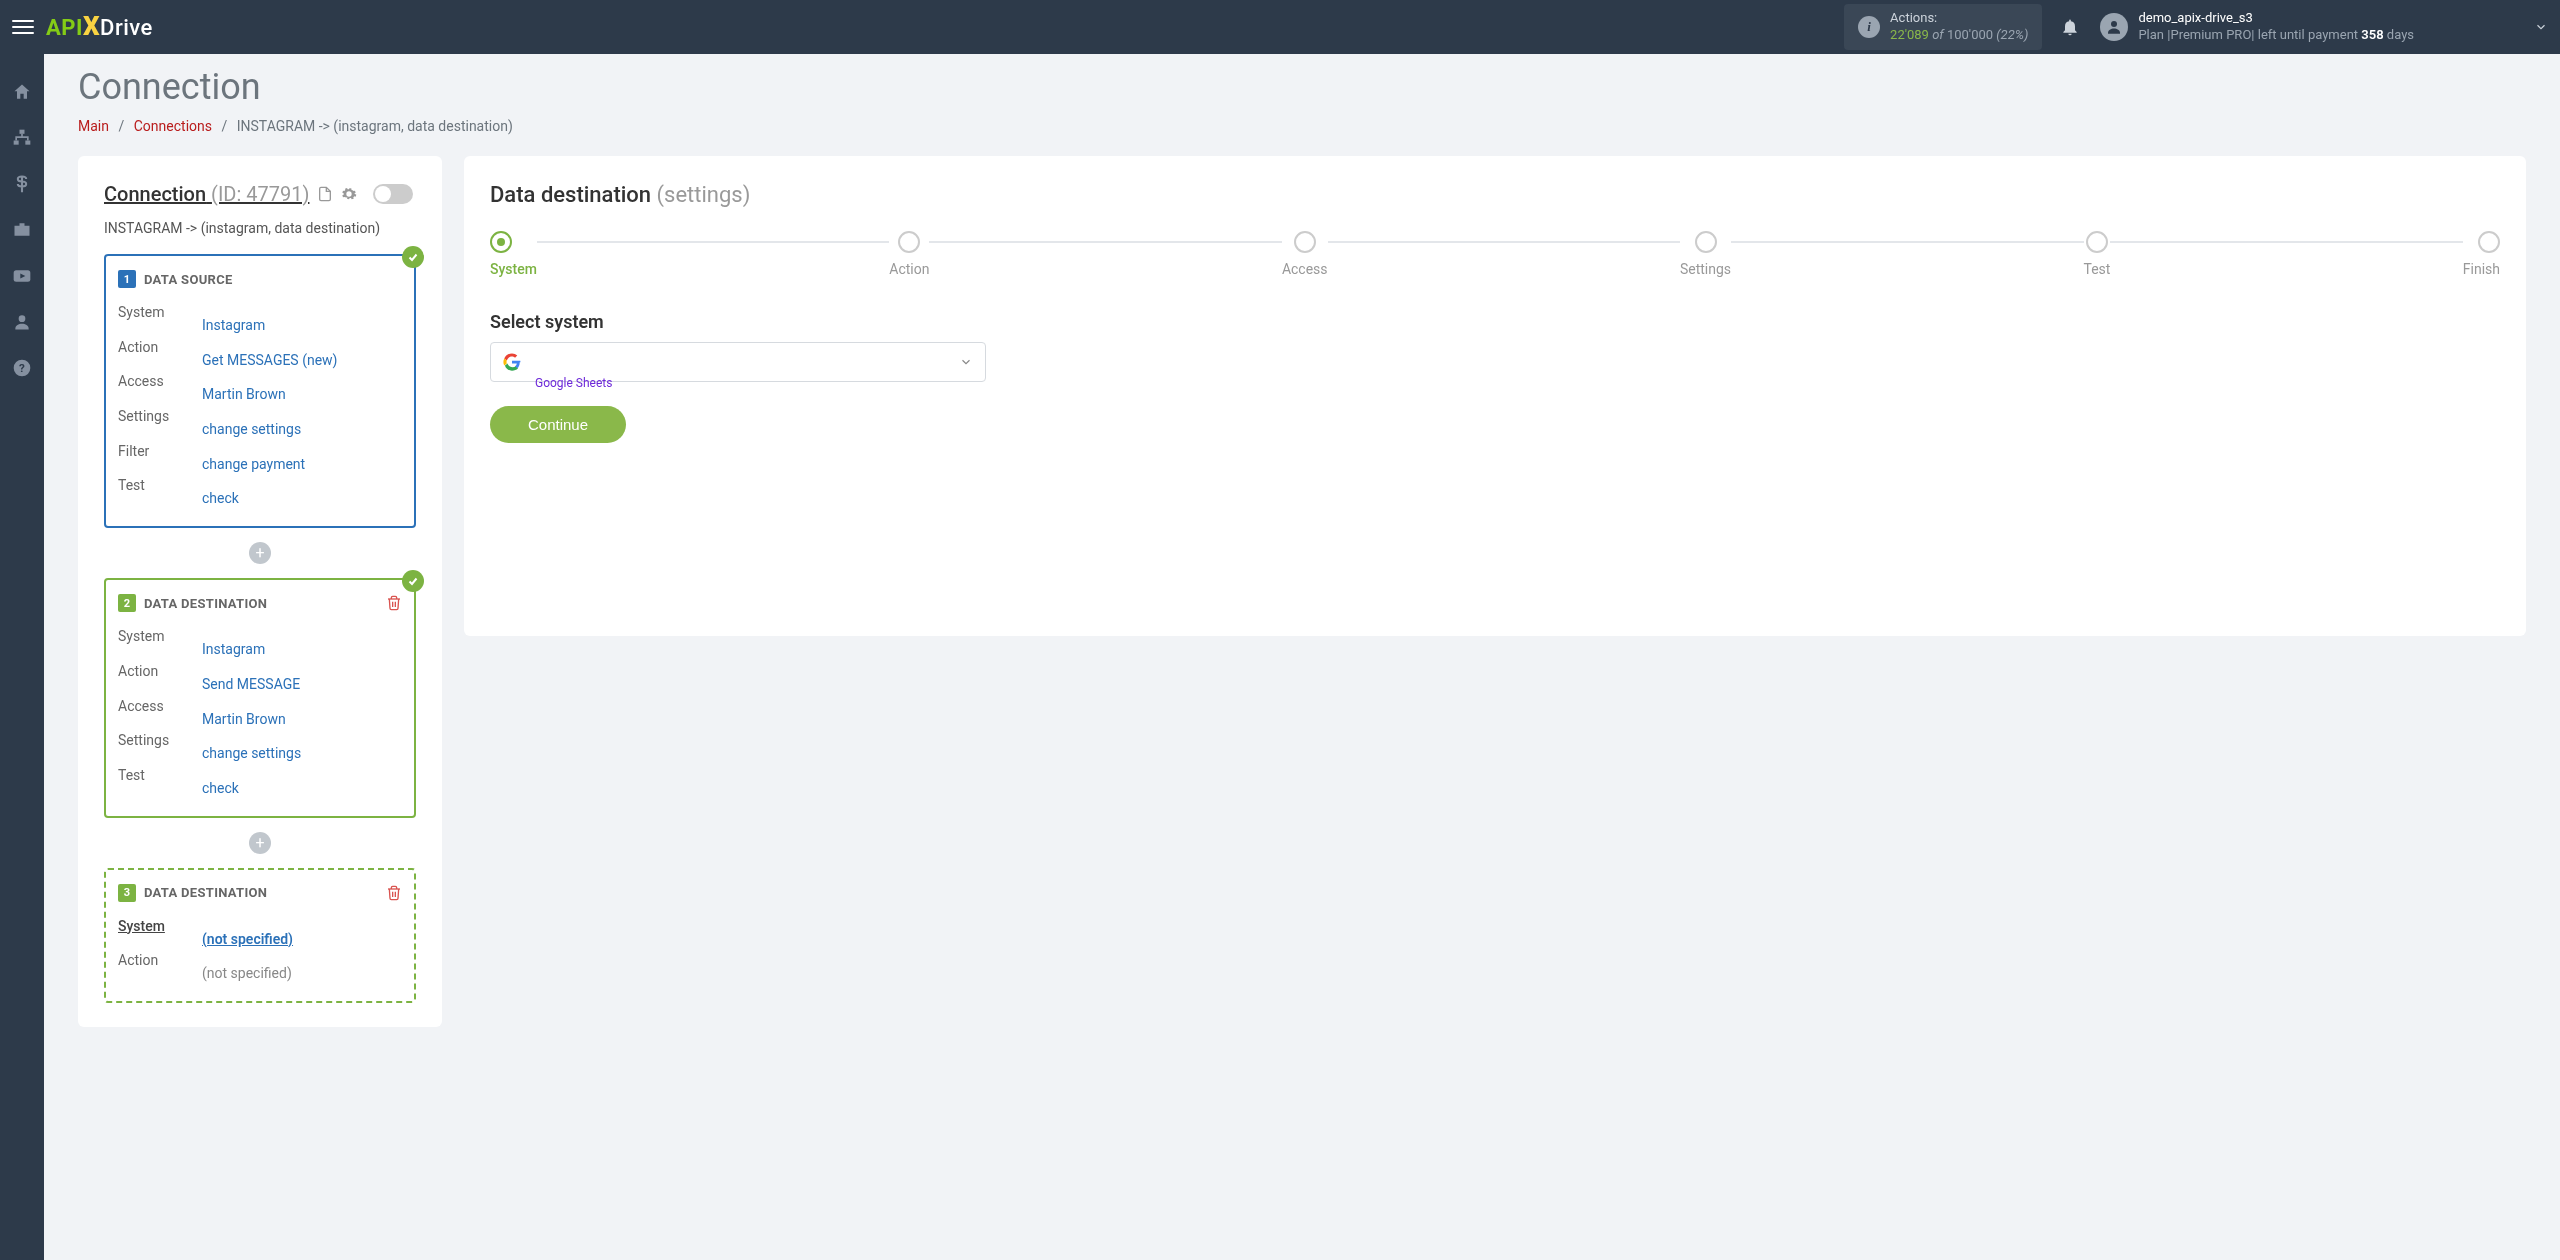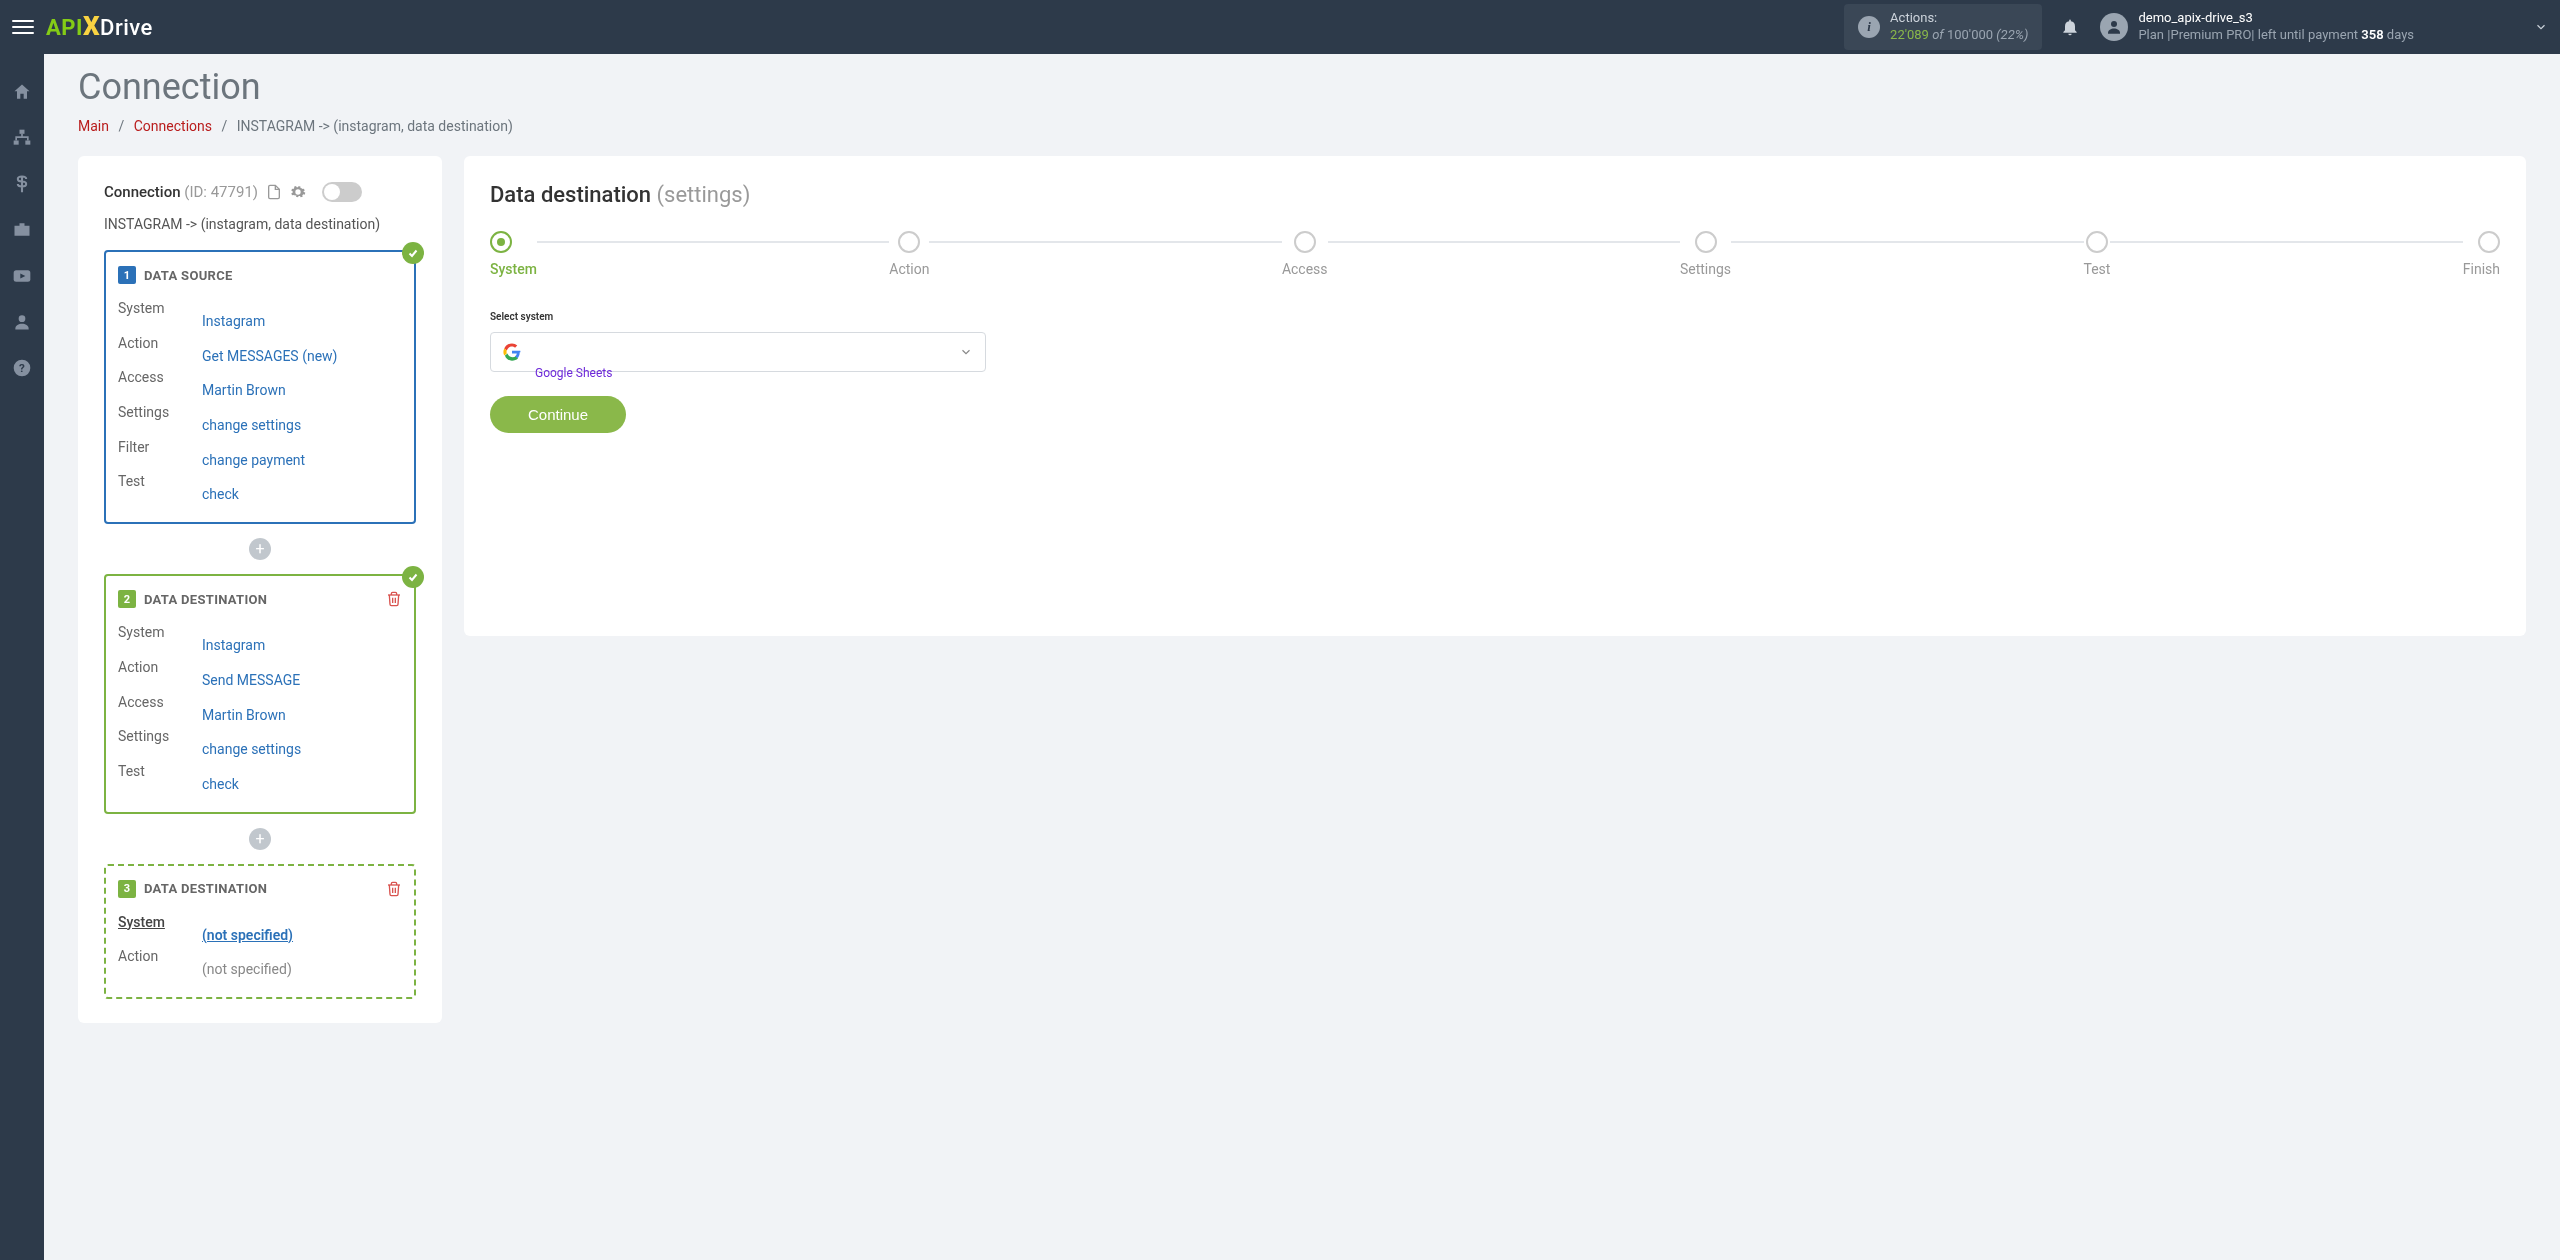--- a/index.html
+++ b/index.html
@@ -42,21 +42,21 @@
   .breadcrumb a { color: #b91c1c; text-decoration: none; }
   .breadcrumb .sep { color: #6c757d; margin: 0 6px; }
   .breadcrumb .current { color: #6c757d; }
   
   .cols { display: flex; gap: 22px; align-items: flex-start; }
   .card { background: #fff; border-radius: 6px; padding: 26px; }
   .left-card { width: 364px; padding-bottom: 10px; }
   .right-card { flex: 1; min-height: 480px; }
   
   .conn-head { display: flex; align-items: center; gap: 8px; margin-bottom: 14px; }
-  .conn-head h2 { font-size: 15px; font-weight: 500; color: #333; }
+  .conn-head h2 { font-size: 20px; font-weight: 500; color: #333; text-decoration: underline; }
   .conn-head .idtxt { color: #999; font-weight: 400; }
   .small-icon { width: 16px; height: 16px; color: #999; cursor: pointer; }
   .toggle { width: 40px; height: 20px; background: #ccc; border-radius: 10px; position: relative; margin-left: 8px; cursor: pointer; }
   .toggle::after { content: ""; position: absolute; width: 16px; height: 16px; background: #fff; border-radius: 50%; top: 2px; left: 2px; }
   .conn-subtitle { font-size: 14px; color: #555; margin-bottom: 18px; }
   
   .block { border: 2px solid; border-radius: 4px; padding: 14px 12px 16px 12px; position: relative; margin-bottom: 14px; }
   .block.src { border-color: #2b71b8; }
   .block.dst { border-color: #7cb342; }
   .block.dashed { border-style: dashed; border-color: #7cb342; }
@@ -84,21 +84,21 @@
   .step { flex: 0 0 auto; display: flex; flex-direction: column; align-items: center; position: relative; }
   .step:first-child { align-items: flex-start; }
   .step:last-child { align-items: flex-end; }
   .step-circle { width: 22px; height: 22px; border: 2px solid #ccc; border-radius: 50%; background: #fff; z-index: 2; display:flex; align-items:center; justify-content:center; }
   .step.active .step-circle { border-color: #7cb342; }
   .step.active .step-circle::after { content:""; width:8px; height:8px; background:#7cb342; border-radius:50%; }
   .step-label { margin-top: 8px; font-size: 14px; color: #999; }
   .step.active .step-label { color: #7cb342; font-weight: 500; }
   .step-line { flex: 1; height: 2px; background: #e3e6ea; margin-top: 10px; }
   
-  .field-label { font-size: 10px; font-weight: 600; color: #333; margin-bottom: 10px; }
+  .field-label { font-size: 18px; font-weight: 600; color: #333; margin-bottom: 10px; }
   .select { width: 496px; height: 40px; border: 1px solid #d6dadf; border-radius: 4px; display: flex; align-items: center; padding: 0 12px; cursor: pointer; position: relative; background:#fff; }
   .g-icon { width: 18px; height: 18px; margin-right: 14px; }
   .select-text { color: #6d28d9; font-size: 12px; margin-top: 42px; }
   .select-chev { margin-left: auto; width: 14px; height: 14px; color: #888; }
   
   .continue-btn { margin-top: 24px; background: #8ab84a; color: #fff; border: none; border-radius: 20px; padding: 10px 38px; font-size: 15px; cursor: pointer; }
 </style>
 </head>
 <body>
 

